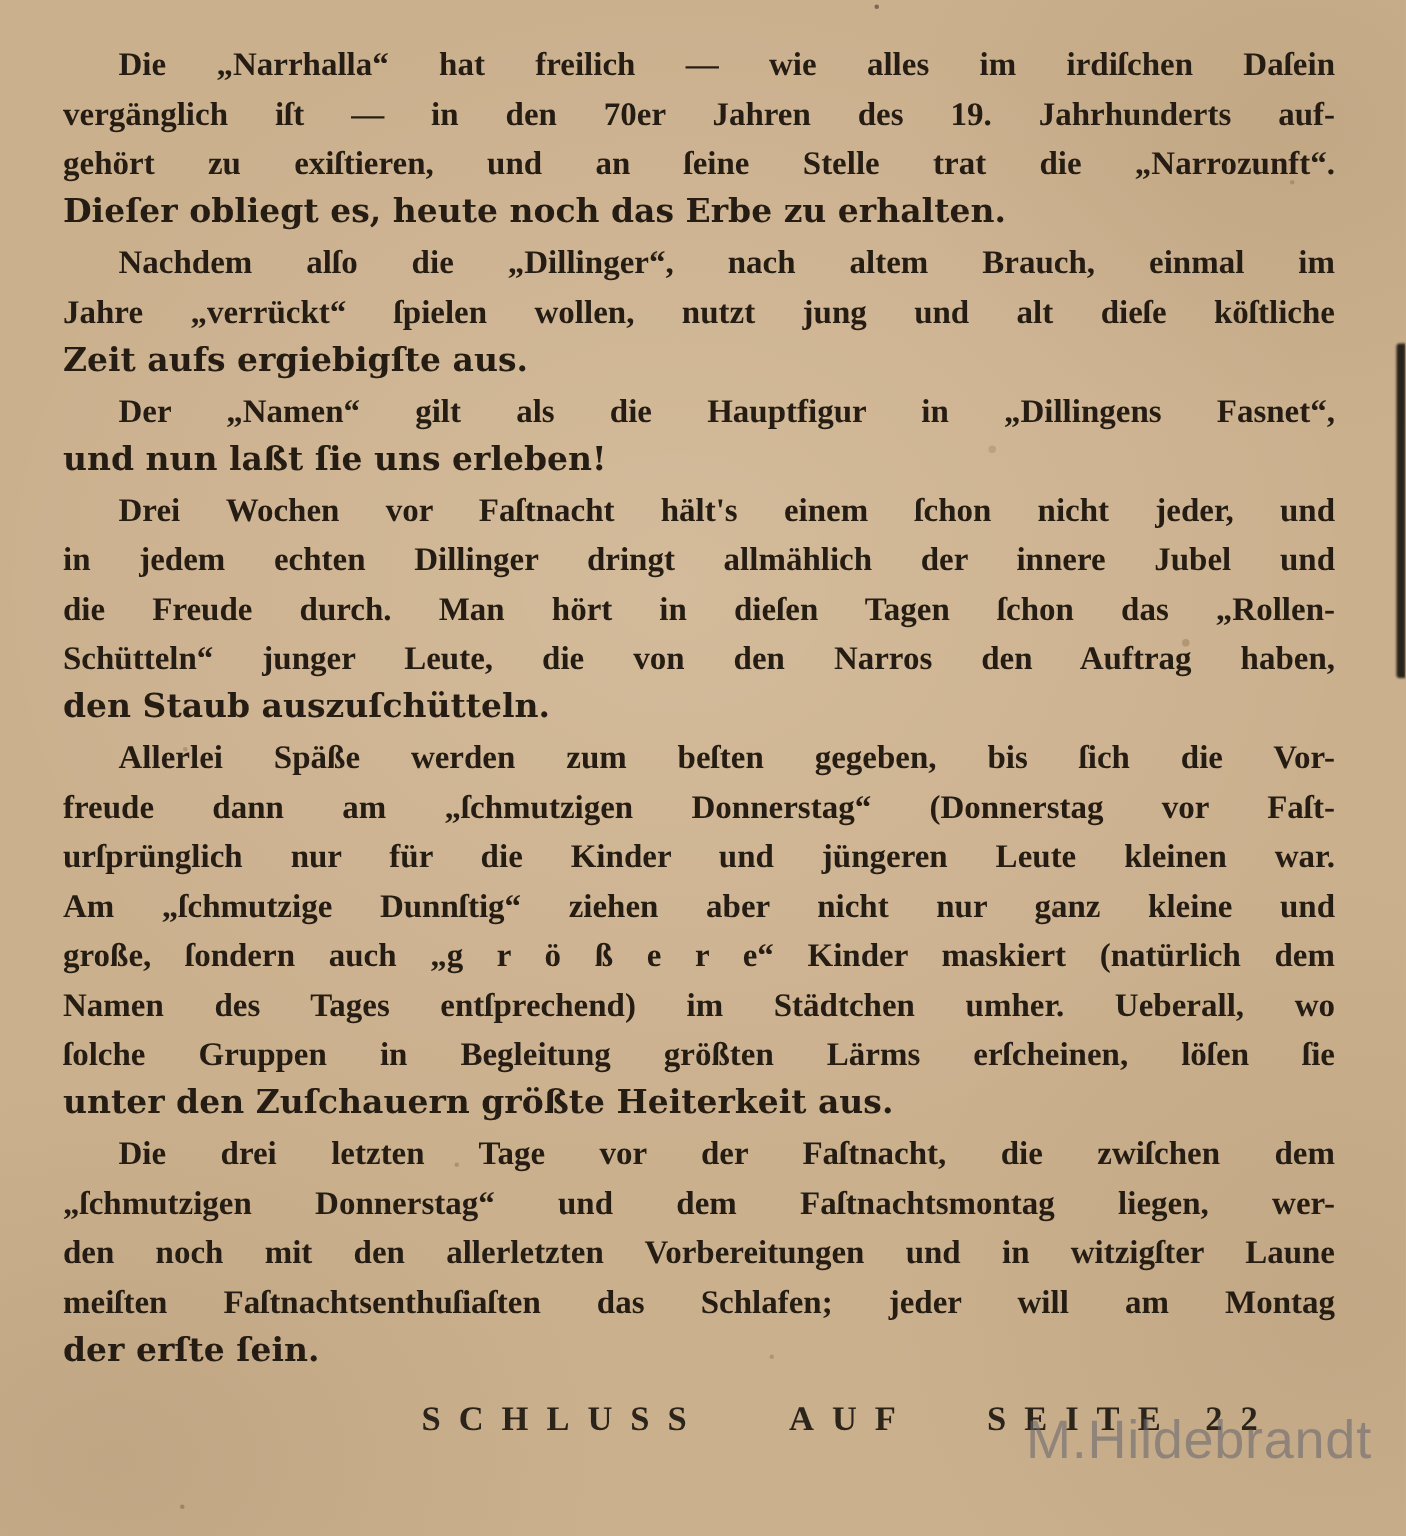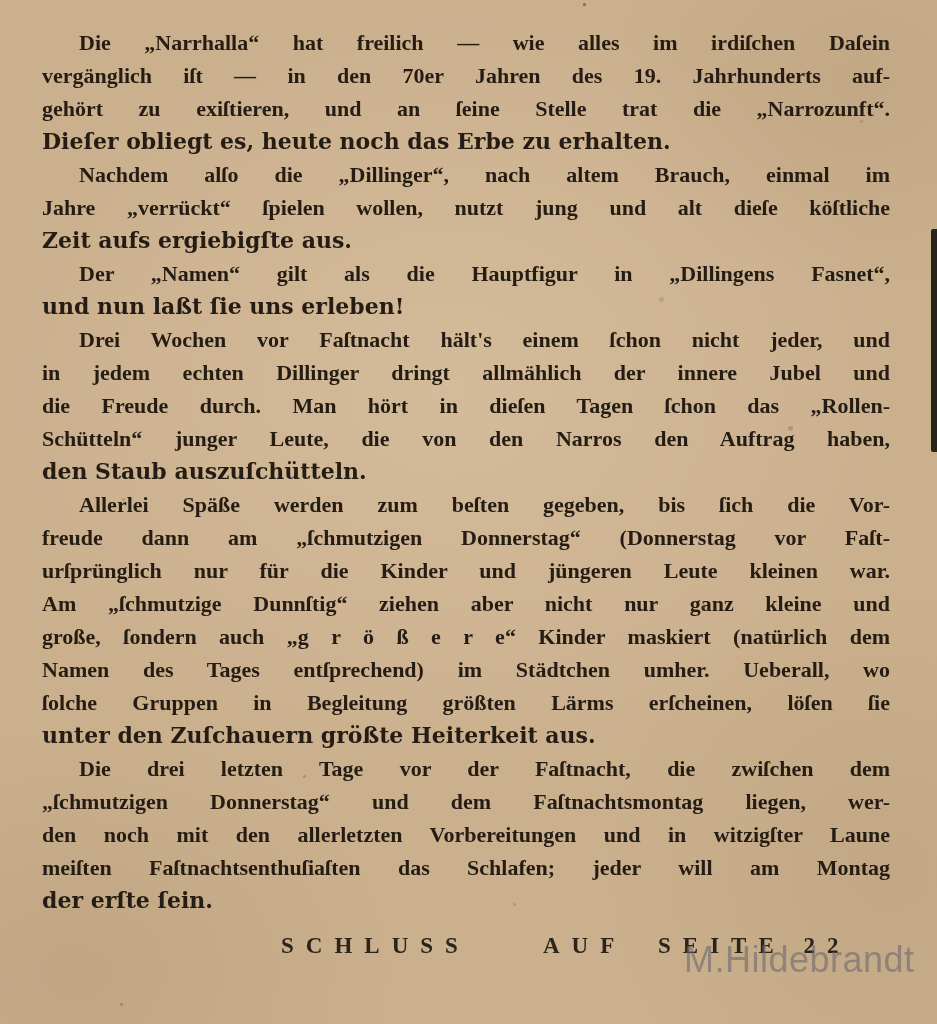--- a/index.html
+++ b/index.html
@@ -21,21 +21,21 @@
   .line.j{white-space:normal;text-align:justify;text-align-last:justify;font-family:Liberation Serif, serif;}
   .line.ind{padding-left:37px;}
   .footer-line{position:relative;height:33px;}
   .footer-lead{position:absolute;left:0;top:0;}
   .caps{
     position:absolute;top:1px;
     font-family:"Liberation Serif", serif;font-weight:bold;
     font-size:23px;letter-spacing:12px;color:#2b241a;white-space:nowrap;margin-top:44px;
   }
   .caps-schluss{left:239px;}
-  .caps-auf{left:501px;}
+  .caps-auf{left:484px;}
   .caps-seite{left:616px;}
   .watermark{
     position:absolute;left:684px;top:939px;z-index:5;
     font-family:"Liberation Sans", sans-serif;font-weight:400;
     font-size:36px;letter-spacing:0.5px;
     color:rgba(104,104,110,0.58);
     white-space:nowrap;
   }
   .edge-bar{
     position:absolute;right:0;top:229px;width:6px;height:223px;

